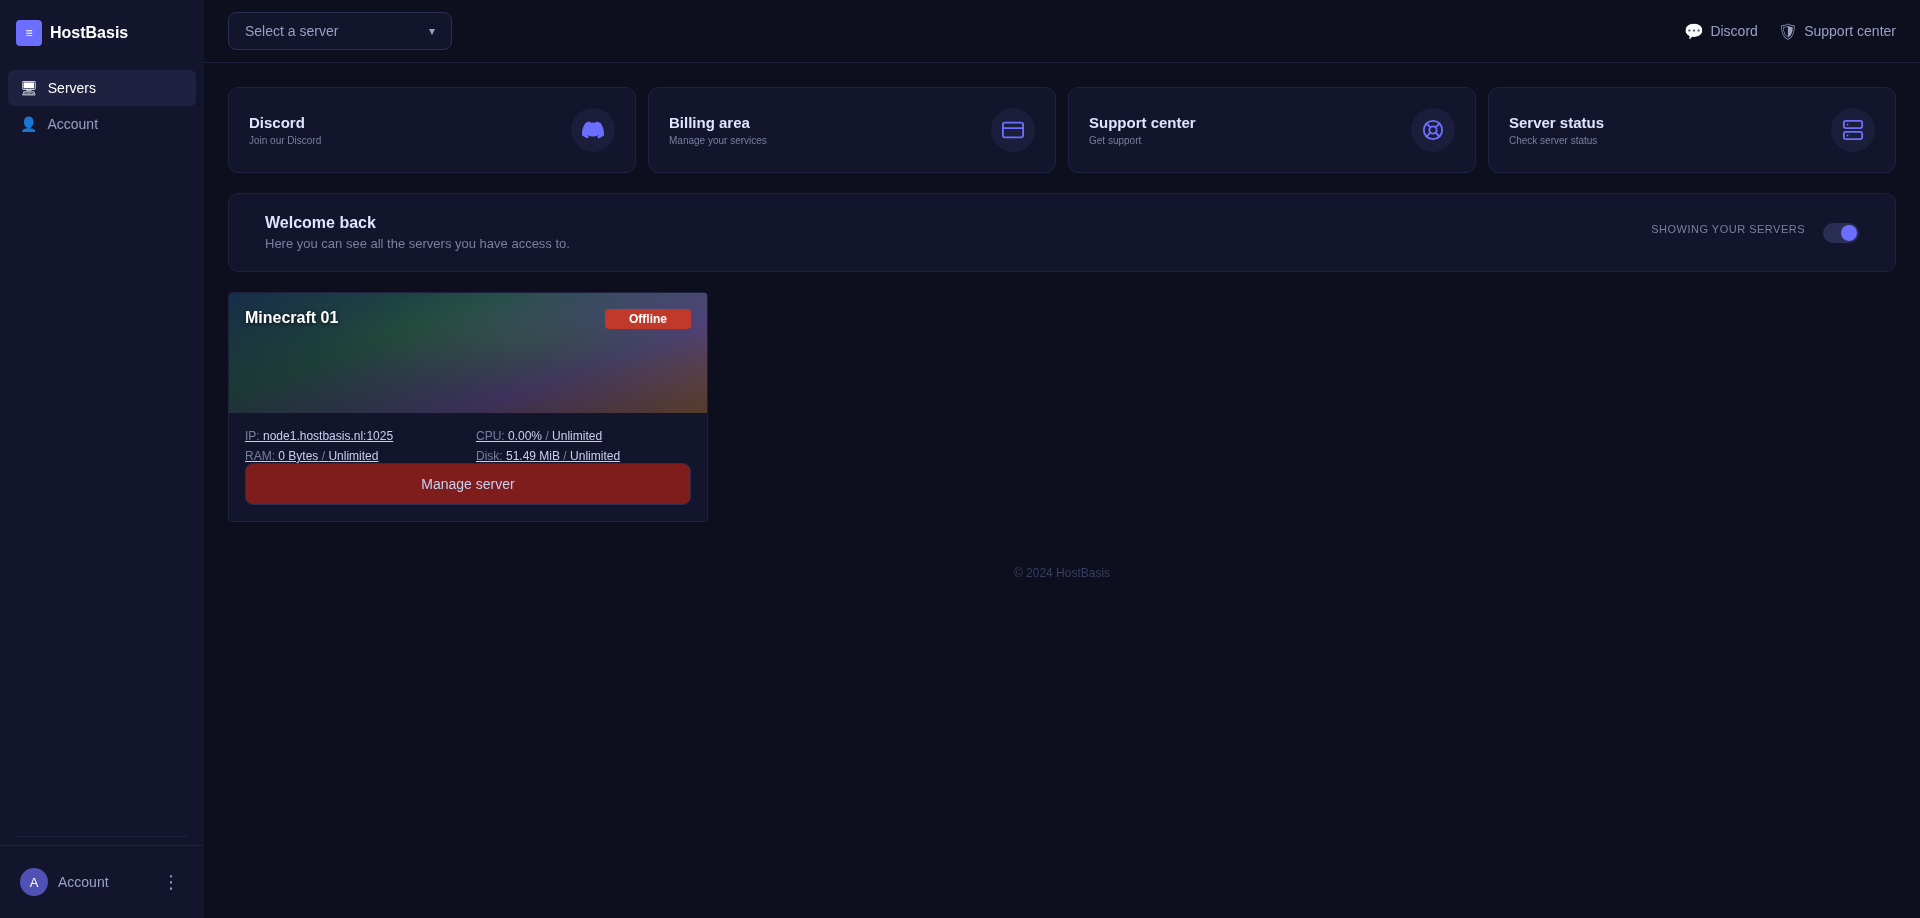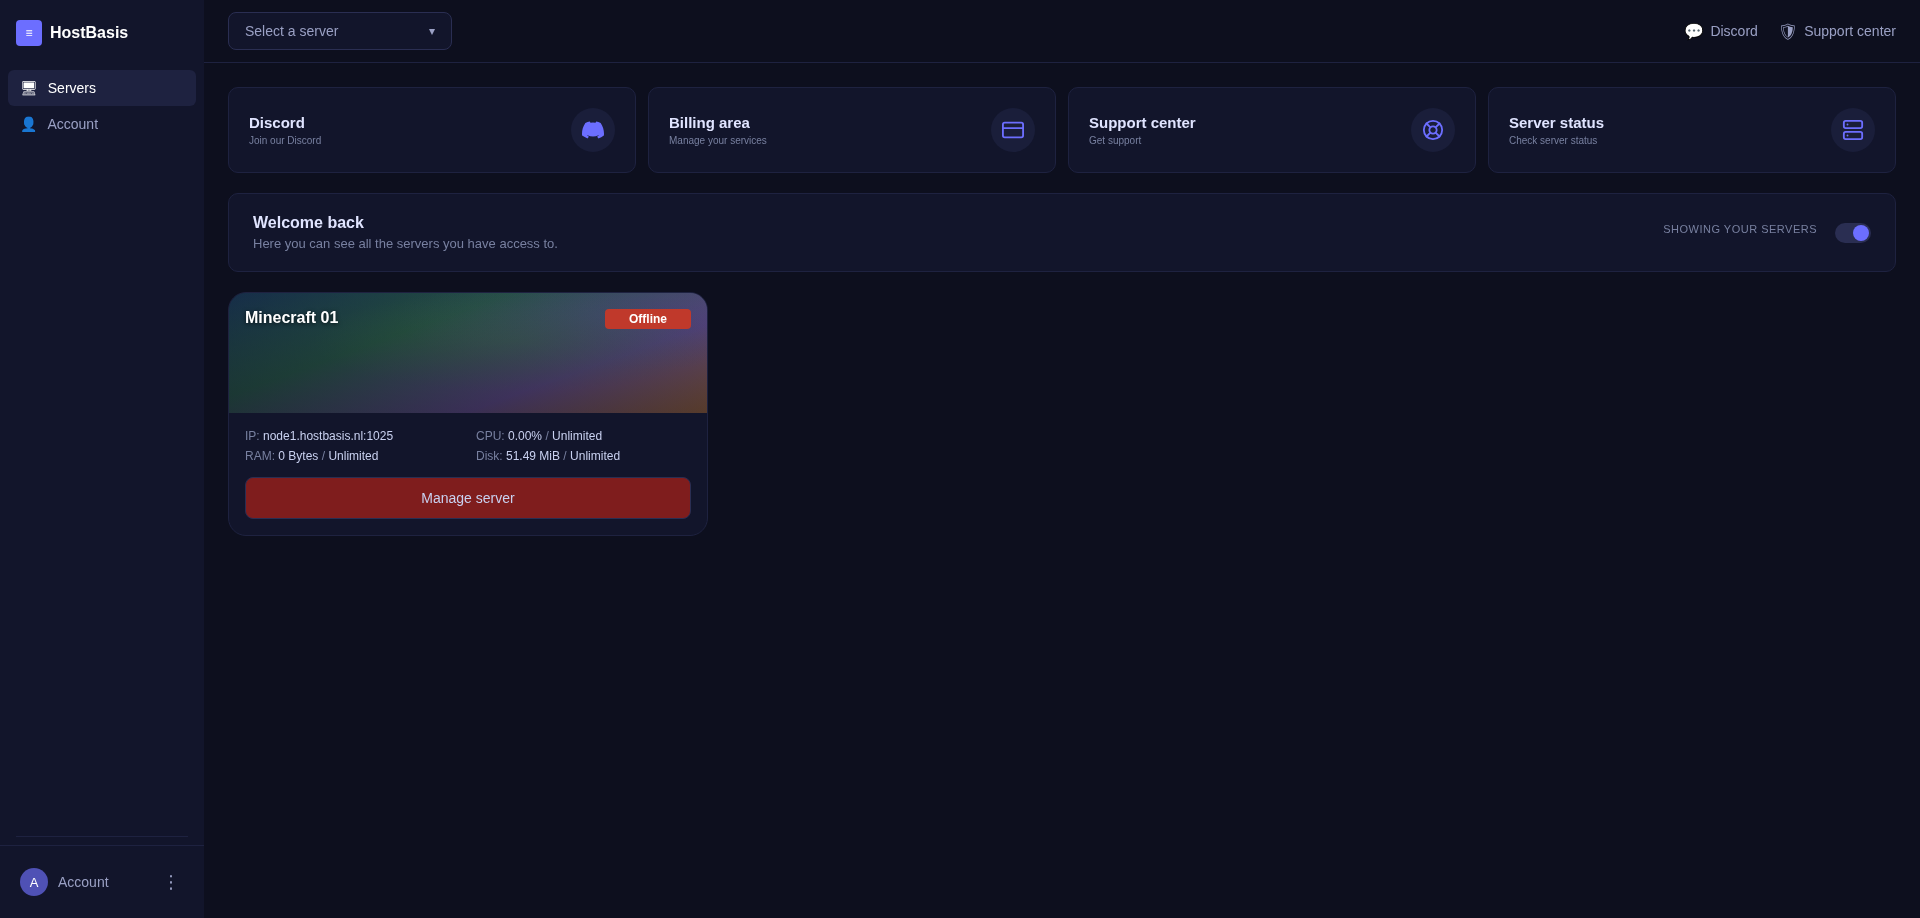--- a/index.html
+++ b/index.html
@@ -199,21 +199,21 @@
       justify-content: center;
       font-size: 20px;
       color: #6c6eff;
     }
 
     
     .welcome-section {
       background-color: #12152b;
       border: 1px solid #1e2240;
       border-radius: 10px;
-      padding: 20px 24px;
+      padding: 20px 36px;
       display: flex;
       align-items: center;
       justify-content: space-between;
     }
     .welcome-text .title {
       font-size: 16px;
       font-weight: 600;
       color: #e0e4ff;
       margin-bottom: 4px;
     }
@@ -246,23 +246,24 @@
       position: absolute;
       top: 2px;
       right: 2px;
       transition: left 0.2s;
     }
 
     
     .server-card {
       background-color: #12152b;
       border: 1px solid #1e2240;
-      border-radius: 18px;
+      border-radius: 4px;
       overflow: hidden;
       width: 480px;
+      text-decoration: underline;
     }
     .server-card-header {
       position: relative;
       height: 120px;
       overflow: hidden;
     }
     .server-card-overlay {
       position: absolute;
       top: 0; left: 0; right: 0; bottom: 0;
       background: linear-gradient(to bottom, rgba(13,15,30,0.3), rgba(13,15,30,0.6));
@@ -285,21 +286,20 @@
       padding: 3px 24px;
       border-radius: 4px;
     }
     .server-card-body {
       padding: 16px;
     }
     .server-stats {
       display: grid;
       grid-template-columns: 1fr 1fr;
       gap: 6px 16px;
-      margin-bottom: 14px;
     }
     .server-stat {
       font-size: 12px;
       color: #7880a0;
     }
     .server-stat span {
       color: #c9d1f0;
       font-weight: 500;
     }
     .manage-server-btn {
@@ -483,15 +483,18 @@
             </div>
             <div class="server-stat">
               Disk: <span>51.49 MiB</span> / <span>Unlimited</span>
             </div>
           </div>
           <button class="manage-server-btn">Manage server</button>
         </div>
       </div>
     </div>
 
+    <div class="footer">
+      <span>© 2024 HostBasis</span>
+    </div>
 
   </div>
 </main>
 
 </body></html>

